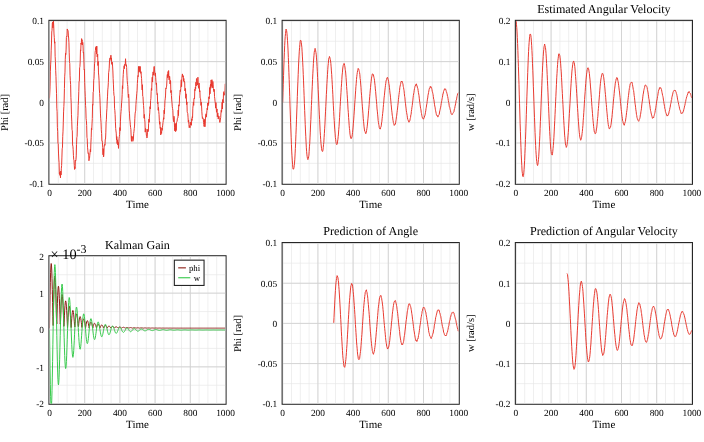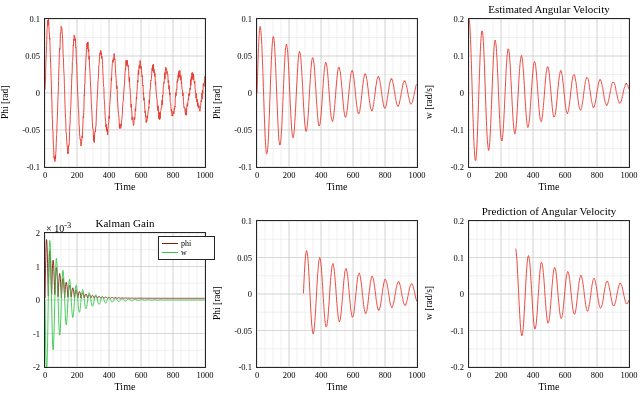--- a/index.html
+++ b/index.html
@@ -5,21 +5,21 @@
   html,body{margin:0;padding:0;}
   body{width:640px;height:402px;background:#ffffff;font-family:"Liberation Serif",serif;overflow:hidden;}
   #root{position:relative;width:640px;height:402px;}
   .panel{position:absolute;}
   .ptitle{position:absolute;width:100%;text-align:center;font-family:"Liberation Serif",serif;font-size:11px;color:#000;top:0;line-height:13px;white-space:nowrap;}
   .plotbox{position:absolute;border:1px solid #262626;background:#ffffff;box-sizing:border-box;overflow:hidden;}
   .ylab{position:absolute;font-family:"Liberation Serif",serif;font-size:9.5px;color:#000;transform-origin:0 0;transform:rotate(-90deg);white-space:nowrap;}
   .xlab{position:absolute;font-family:"Liberation Serif",serif;font-size:10px;color:#000;text-align:center;white-space:nowrap;}
   .ytick{position:absolute;font-family:"Liberation Serif",serif;font-size:8.5px;color:#000;text-align:right;white-space:nowrap;}
   .xtick{position:absolute;font-family:"Liberation Serif",serif;font-size:8.5px;color:#000;text-align:center;white-space:nowrap;}
-  .expo{position:absolute;font-family:"Liberation Serif",serif;font-size:10px;color:#000;white-space:nowrap;}
+  .expo{position:absolute;font-family:"Liberation Serif",serif;font-size:13px;color:#000;white-space:nowrap;}
   .legend{position:absolute;border:1px solid #262626;background:#ffffff;font-family:"Liberation Serif",serif;font-size:8px;padding:2px 3px;box-sizing:border-box;}
   .legrow{display:flex;align-items:center;height:9px;}
   .legline{width:16px;height:0;border-top:1.3px solid #000;margin-right:3px;}
   .legtxt{color:#000;}
   svg{display:block;}
 </style>
 </head>
 <body>
 
 <div id="root">
@@ -262,32 +262,33 @@
       <div class="ytick" style="left: 10px; width: 30px; top: 261.5px;">1</div>
       <div class="ytick" style="left: 10px; width: 30px; top: 228px;">2</div>
       <div class="xtick" style="left: 31px; width: 28px; top: 370px;">0</div>
       <div class="xtick" style="left: 63px; width: 28px; top: 370px;">200</div>
       <div class="xtick" style="left: 95px; width: 28px; top: 370px;">400</div>
       <div class="xtick" style="left: 127px; width: 28px; top: 370px;">600</div>
       <div class="xtick" style="left: 159px; width: 28px; top: 370px;">800</div>
       <div class="xtick" style="left: 191px; width: 28px; top: 370px;">1000</div>
       <div class="xlab" style="left: 44px; width: 162px; top: 381px;">Time</div>
       <div class="expo" style="left: 46px; top: 221px;"><span>× 10</span><sup>-3</sup></div>
-      <div class="legend" style="left: 158px; top: 236px; width: 57px;">
+      <div class="legend" style="left: 158px; top: 236px; width: 28px;">
         <div class="legrow">
           <span class="legline" style="border-top-color: rgb(139, 26, 18);"></span>
           <span class="legtxt">phi</span>
         </div>
         <div class="legrow">
           <span class="legline" style="border-top-color: rgb(53, 201, 74);"></span>
           <span class="legtxt">w</span>
         </div>
       </div>
     </div>
     <div class="panel" style="left: 0px; top: 0px; width: 640px; height: 402px;">
+      <div class="ptitle" style="left: 216px; width: 242px; top: 205px;">Prediction of Angle</div>
       <div class="plotbox" style="left: 256px; top: 220px; width: 162px; height: 148px;">
         <svg width="160" height="146">
           <line x1="0" x2="0" y1="0" y2="146" stroke="#e6e6e6" stroke-width="0.6"></line>
           <line x1="8" x2="8" y1="0" y2="146" stroke="#e6e6e6" stroke-width="0.6"></line>
           <line x1="16" x2="16" y1="0" y2="146" stroke="#e6e6e6" stroke-width="0.6"></line>
           <line x1="24" x2="24" y1="0" y2="146" stroke="#e6e6e6" stroke-width="0.6"></line>
           <line x1="32" x2="32" y1="0" y2="146" stroke="#e6e6e6" stroke-width="0.6"></line>
           <line x1="40" x2="40" y1="0" y2="146" stroke="#e6e6e6" stroke-width="0.6"></line>
           <line x1="48" x2="48" y1="0" y2="146" stroke="#e6e6e6" stroke-width="0.6"></line>
           <line x1="56" x2="56" y1="0" y2="146" stroke="#e6e6e6" stroke-width="0.6"></line>

